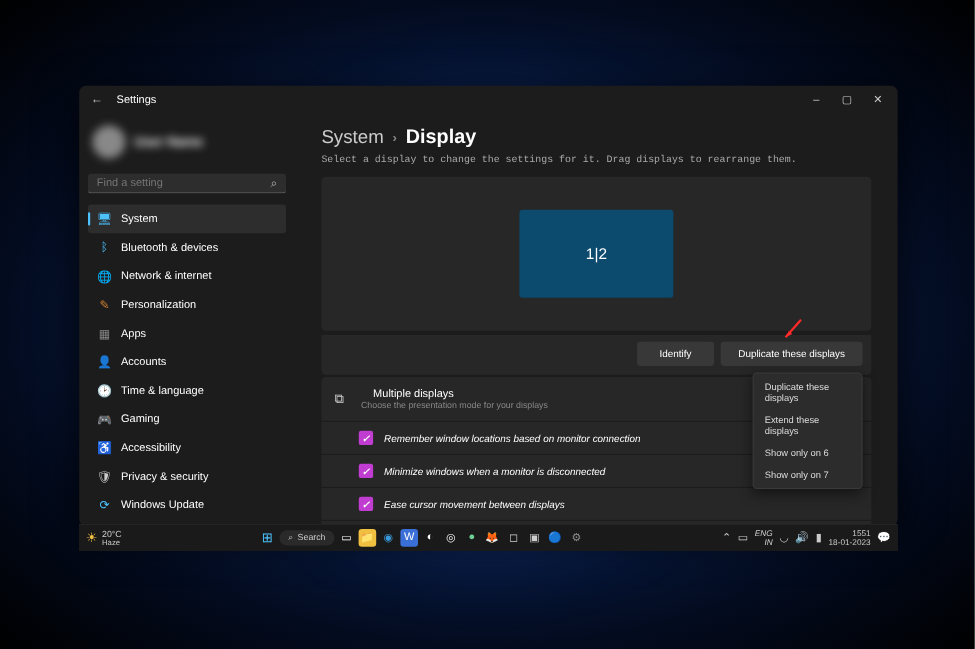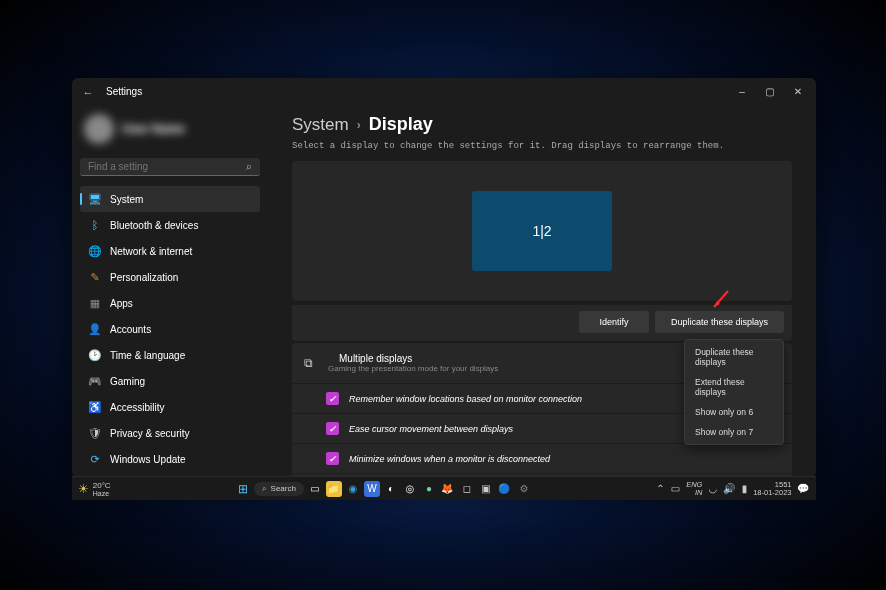--- a/index.html
+++ b/index.html
@@ -227,36 +227,36 @@
             <div class="dd-item">Show only on 6</div>
             <div class="dd-item">Show only on 7</div>
           </div>
       </div>
 
       <div class="setting-group">
         <div class="group-header">
           <span class="group-icon">⧉</span>
           <div class="flex1">
             <div class="group-title">Multiple displays</div>
-            <div class="group-sub">Gaming the presentation mode for your displays</div>
+            <div class="group-sub">Choose the presentation mode for your displays</div>
           </div>
           <span class="chev">⌃</span>
         </div>
         <div id="multi-rows">
             <div class="setting-row">
               <span class="checkbox"></span>
               <span>Remember window locations based on monitor connection</span>
             </div>
             <div class="setting-row">
               <span class="checkbox"></span>
-              <span>Ease cursor movement between displays</span>
+              <span>Minimize windows when a monitor is disconnected</span>
             </div>
             <div class="setting-row">
               <span class="checkbox"></span>
-              <span>Minimize windows when a monitor is disconnected</span>
+              <span>Ease cursor movement between displays</span>
             </div>
           </div>
         <div class="setting-row">
           
           
         </div>
 
       </div>
 
     </div>

